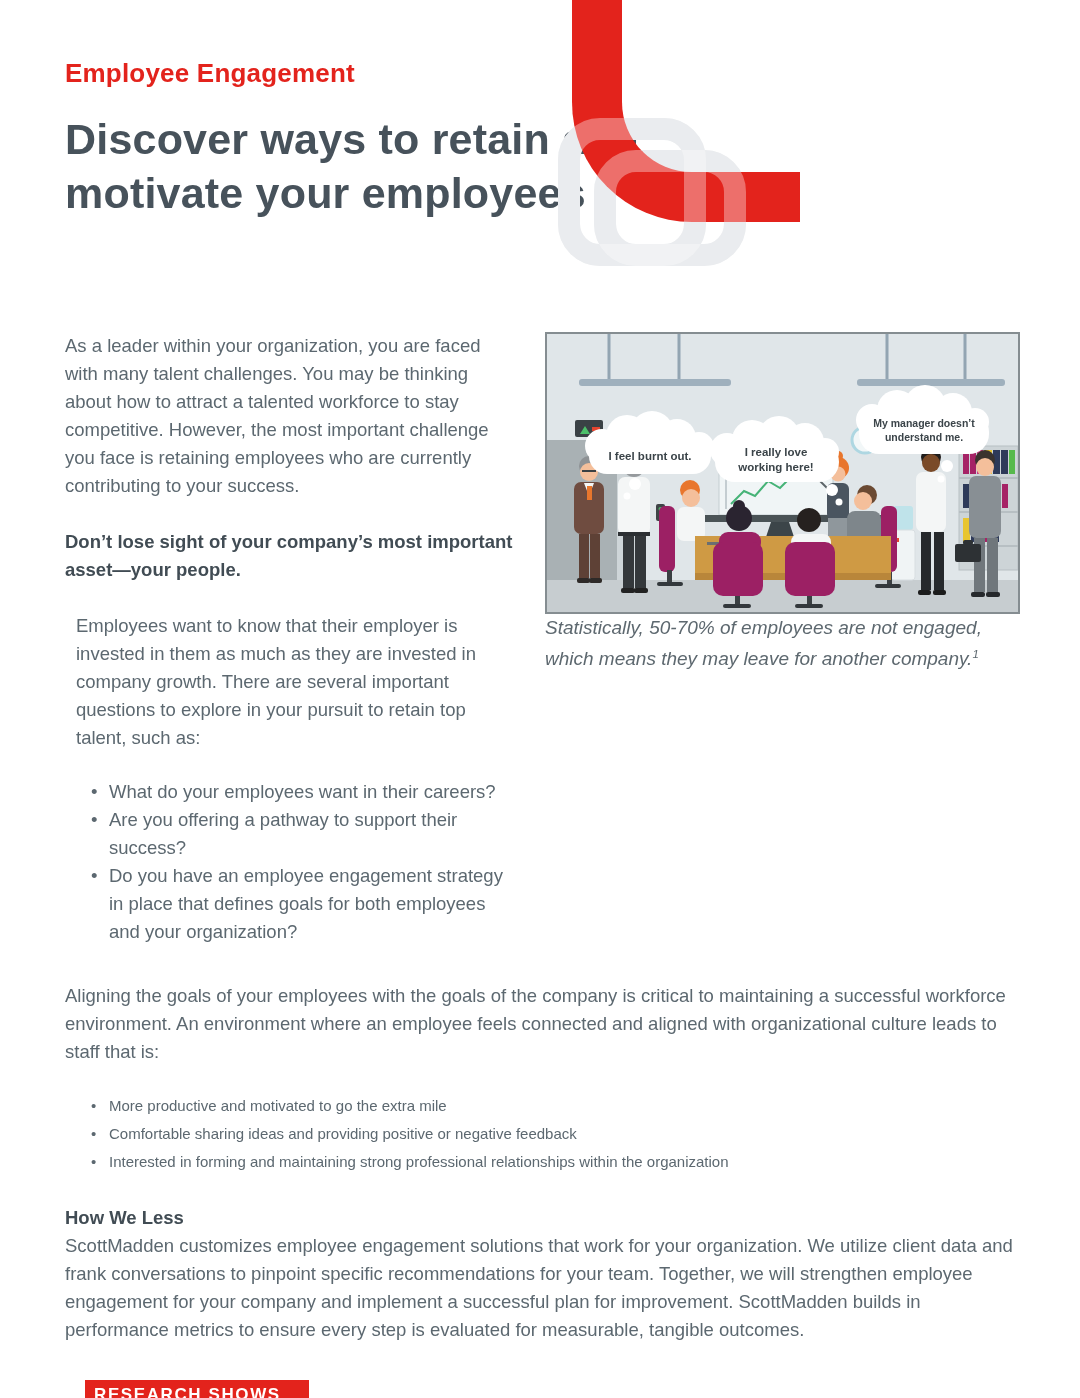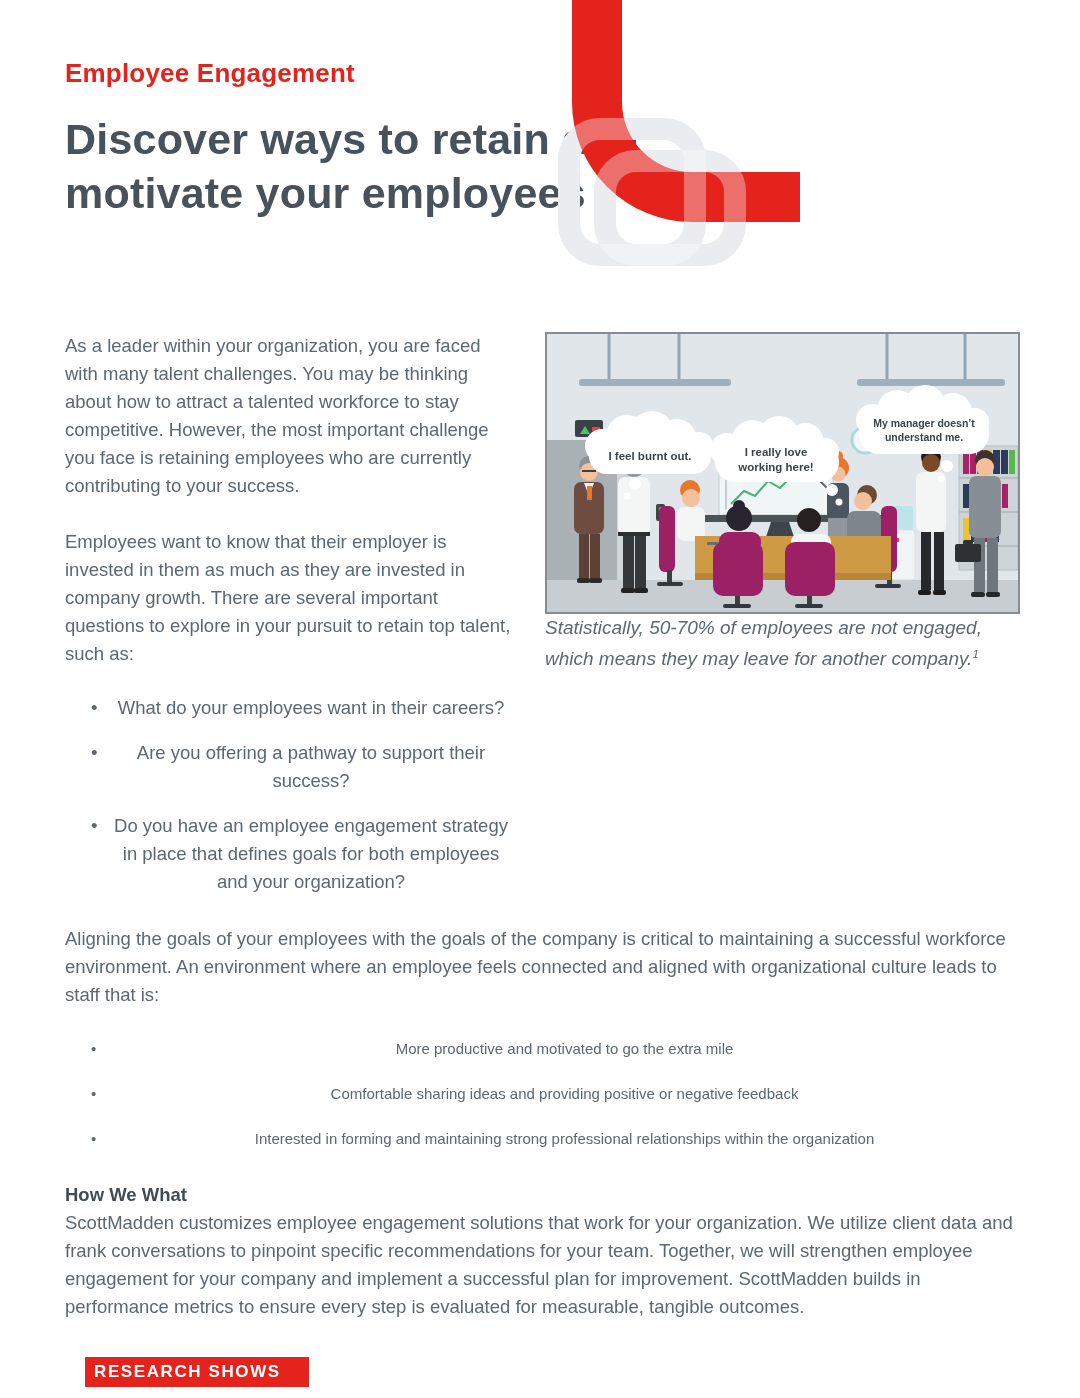--- a/index.html
+++ b/index.html
@@ -29,34 +29,34 @@
   
   .kicker{margin-top:58px;font-size:26px;font-weight:bold;color:var(--red);letter-spacing:.2px;}
   h1.title{margin-top:23px;font-size:43px;line-height:1.26;font-weight:bold;color:var(--slate);max-width:660px;letter-spacing:.2px;}
 
   
   .row{display:flex;gap:32px;margin-top:112px;}
   .col-left{width:470px;font-size:18.5px;line-height:28px;color:var(--body);}
   .col-left p{margin:0 0 28px 0;}
   .subhead{font-weight:bold;color:#414c54;}
   ul.q-list{list-style:none;margin:26px 0 0 26px;}
-  ul.q-list li, ul.f-list li{position:relative;padding-left:18px;margin:17px 0;text-align:center;}
+  ul.q-list li, ul.f-list li{position:relative;padding-left:18px;margin:0 0;}
   ul.q-list li::before, ul.f-list li::before{
     content:"•";position:absolute;left:0;top:0;color:var(--body);
   }
   .col-right{width:477px;}
   figure{margin:0;}
   .illus-frame{width:475px;border:2px solid #858d91;line-height:0;background:#e0e6e9;}
   figcaption{
     font-style:italic;font-size:19px;line-height:27px;color:#5d686f;
   }
   sup{font-size:.6em;}
 
   
-  .wide{margin-top:12px;font-size:18.5px;line-height:28px;color:var(--body);}
+  .wide{margin-top:36px;font-size:18.5px;line-height:28px;color:var(--body);}
   ul.f-list{list-style:none;margin:26px 0 0 26px;font-size:15px;line-height:28px;}
   .how{margin-top:28px;font-size:18.5px;line-height:28px;}
   .how-heading{font-weight:bold;color:#414c54;}
 
   
   .research{margin-top:36px;}
   .research-tab{
     display:inline-block;margin-left:20px;background:var(--red);color:#fff;
     font-weight:bold;font-size:17px;letter-spacing:1.6px;
     padding:5px 28px 5px 9px;vertical-align:bottom;
@@ -79,21 +79,22 @@
   </div>
 
   <div class="content">
 
     <div class="kicker">Employee Engagement</div>
     <h1 class="title">Discover ways to retain and motivate your employees</h1>
 
     <div class="row">
       <div class="col-left">
         <p>As a leader within your organization, you are faced with many talent challenges. You may be thinking about how to attract a talented workforce to stay competitive. However, the most important challenge you face is retaining employees who are currently contributing to your success.</p>
-        <p style="margin-bottom:0;">Employees want to know that their employer is invested in them as much as they are invested in company growth. There are several important questions to explore in your pursuit to retain top talent, such as:</p>
+        <p class="subhead">Don’t lose sight of your company’s most important asset—your people.</p>
+        <p style="margin-bottom:0;margin-left:11px;">Employees want to know that their employer is invested in them as much as they are invested in company growth. There are several important questions to explore in your pursuit to retain top talent, such as:</p>
         <ul class="q-list">
           <li>What do your employees want in their careers?</li>
           <li>Are you offering a pathway to support their success?</li>
           <li>Do you have an employee engagement strategy in place that defines goals for both employees and your organization?</li>
         </ul>
       </div>
 
       <div class="col-right">
         <figure>
           <div class="illus-frame">
@@ -308,21 +309,21 @@
     </div>
 
     <p class="wide">Aligning the goals of your employees with the goals of the company is critical to maintaining a successful workforce environment. An environment where an employee feels connected and aligned with organizational culture leads to staff that is:</p>
     <ul class="f-list">
       <li>More productive and motivated to go the extra mile</li>
       <li>Comfortable sharing ideas and providing positive or negative feedback</li>
       <li>Interested in forming and maintaining strong professional relationships within the organization</li>
     </ul>
 
     <div class="how">
-      <div class="how-heading">How We What</div>
+      <div class="how-heading">How We Less</div>
       <div>ScottMadden customizes employee engagement solutions that work for your organization. We utilize client data and frank conversations to pinpoint specific recommendations for your team. Together, we will strengthen employee engagement for your company and implement a successful plan for improvement. ScottMadden builds in performance metrics to ensure every step is evaluated for measurable, tangible outcomes.</div>
     </div>
 
     <div class="research">
       <div class="research-tab">RESEARCH SHOWS</div>
       
       
     </div>
 
   </div>

